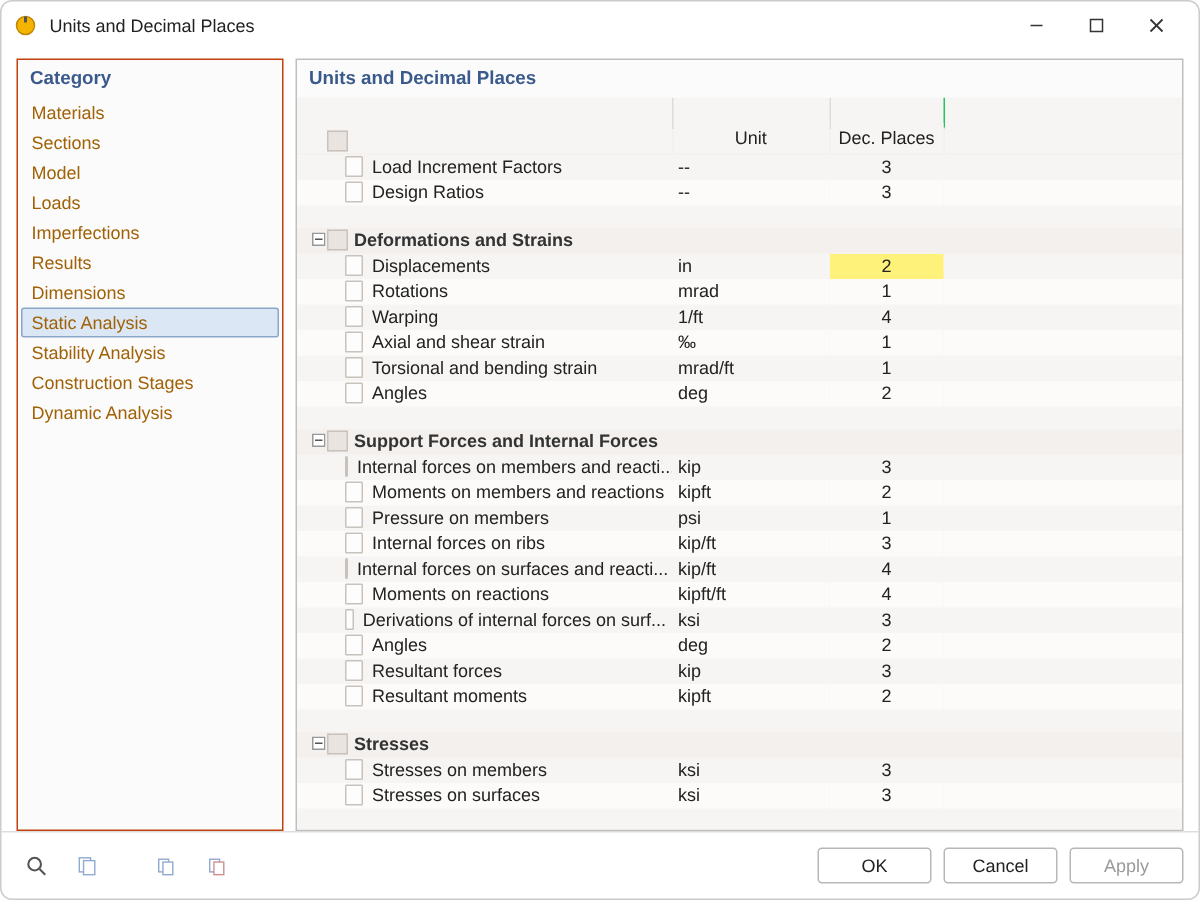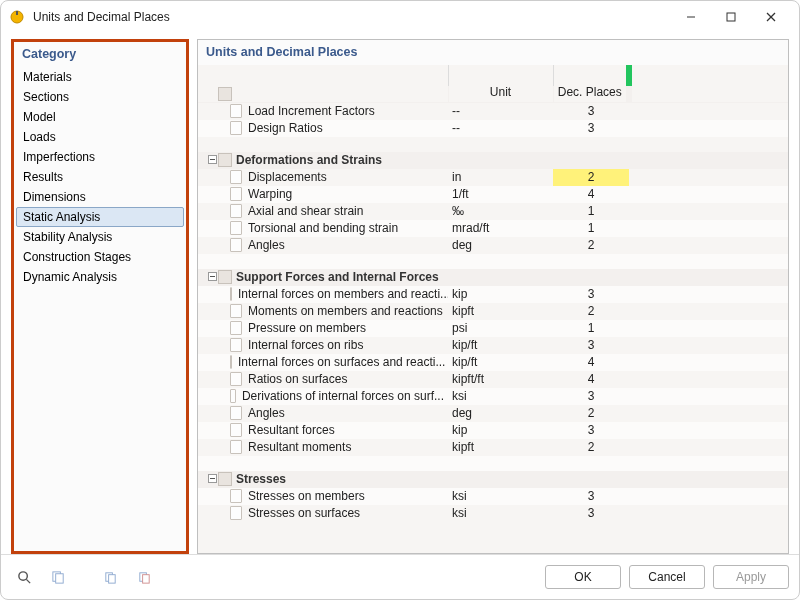--- a/index.html
+++ b/index.html
@@ -38,37 +38,37 @@
     color: #333;
   }
   .body {
     flex: 1;
     display: flex;
     padding: 6px 10px 0 10px;
     min-height: 0;
   }
   .sidebar {
     width: 178px;
-    border: 3px solid #c2410c;
+    border: 1px solid #c2410c;
     background: #fbfbfb;
     display: flex;
     flex-direction: column;
     box-sizing: border-box;
   }
   .sidebar h3 {
     margin: 0;
     padding: 5px 8px 6px 8px;
     color: #3b5a8c;
     font-size: 12.5px;
     font-weight: bold;
   }
   .sidebar-list { padding: 0 2px 2px 2px; }
   .sidebar-item {
     padding: 2px 6px;
-    color: #000000;
+    color: #a16207;
     cursor: default;
     border: 1px solid transparent;
   }
   .sidebar-item.selected {
     background: #dbe7f4;
     border: 1px solid #8aa7c7;
     border-radius: 2px;
   }
 
   .content {
@@ -231,21 +231,21 @@
           <colgroup>
             <col class="col-name">
               <col class="col-unit">
               <col class="col-dp">
               <col class="col-extra">
           </colgroup>
           <thead>
             <tr>
               <th></th>
               <th style="border-left:1px solid #dcdcdc;border-right:1px solid #dcdcdc;">Unit</th>
-              <th style="border-right:6px solid #22c55e;margin-top:48px;">Dec. Places</th>
+              <th style="border-right:1px solid #22c55e;margin-top:48px;">Dec. Places</th>
               <th></th>
             </tr>
           </thead>
           <tbody id="table-body">
               <tr class="row-group">
                 <td colspan="4">
                   <span class="grp-name">
                     <span class="expander">
                       <svg width="9" height="9">
                         <rect x="0.5" y="0.5" width="8" height="8" fill="#fff" stroke="#999"></rect>
@@ -304,20 +304,31 @@
                   </span>
                 </td>
                 <td>in</td>
                 <td class="dp hi">2</td>
                 <td></td>
               </tr>
               <tr class="row-leaf">
                 <td>
                   <span class="leaf-name">
                     <span class="leaf-icon"></span>
+                    <span>Rotations</span>
+                  </span>
+                </td>
+                <td>mrad</td>
+                <td class="dp ">1</td>
+                <td></td>
+              </tr>
+              <tr class="row-leaf">
+                <td>
+                  <span class="leaf-name">
+                    <span class="leaf-icon"></span>
                     <span>Warping</span>
                   </span>
                 </td>
                 <td>1/ft</td>
                 <td class="dp ">4</td>
                 <td></td>
               </tr>
               <tr class="row-leaf">
                 <td>
                   <span class="leaf-name">
@@ -420,21 +431,21 @@
                   </span>
                 </td>
                 <td>kip/ft</td>
                 <td class="dp ">4</td>
                 <td></td>
               </tr>
               <tr class="row-leaf">
                 <td>
                   <span class="leaf-name">
                     <span class="leaf-icon"></span>
-                    <span>Ratios on surfaces</span>
+                    <span>Moments on reactions</span>
                   </span>
                 </td>
                 <td>kipft/ft</td>
                 <td class="dp ">4</td>
                 <td></td>
               </tr>
               <tr class="row-leaf">
                 <td>
                   <span class="leaf-name">
                     <span class="leaf-icon"></span>

